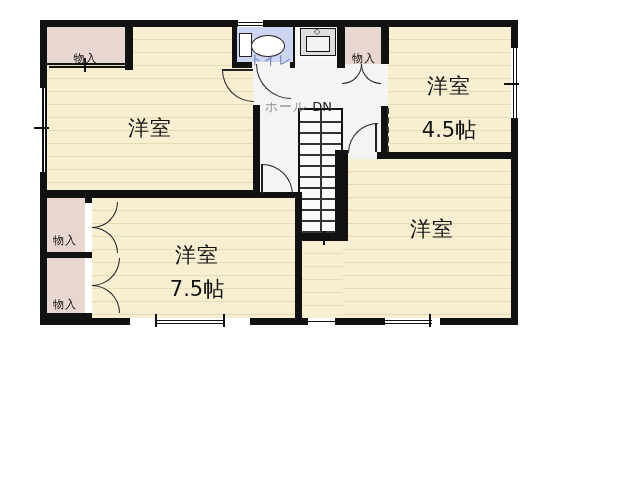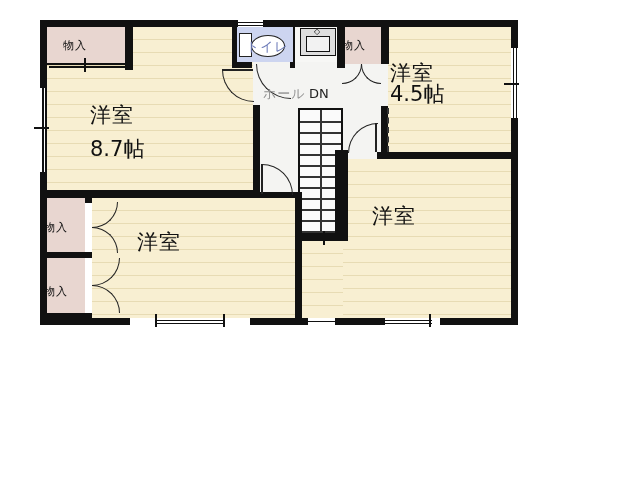--- a/index.html
+++ b/index.html
@@ -8,21 +8,21 @@
   .floor{position:absolute;}
   .striped{background-color:#f8efd2;
            background-image:repeating-linear-gradient(to bottom,transparent 0,transparent 12px,#e7dbb4 12px,#e7dbb4 13px);}
   .closet{background:#e8d6d0;}
   .wall{position:absolute;background:#111;}
   .win{position:absolute;background:#fff;}
   .wline{position:absolute;background:#111;}
   .tick{position:absolute;background:#111;}
   .arc{position:absolute;border:0 solid #222;}
   .leaf{position:absolute;background:#222;}
-  .lbl{position:absolute;color:#111;white-space:nowrap;}
+  .lbl{position:absolute;text-align:center;color:#111;white-space:nowrap;margin-top:13px;}
   .room-name{font-size:21px;letter-spacing:1px;}
   .room-size{font-size:21px;}
   .closet-lbl{font-size:11px;letter-spacing:1px;}
   .toilet-lbl{font-size:13px;color:#6b7ab8;letter-spacing:1px;}
   .hall-lbl{font-size:13px;color:#909090;letter-spacing:1px;}
   .dn-lbl{font-size:13px;color:#222;}
   .stairs{position:absolute;left:298px;top:108px;width:45px;height:125px;background:#fafafa;
           border-left:2px solid #111;border-right:2px solid #111;border-top:2px solid #111;box-sizing:border-box;}
   .rung{position:absolute;left:0;width:100%;height:1.5px;background:#333;}
   .stairs-mid{position:absolute;left:20px;top:0;width:1.5px;height:100%;background:#333;}
@@ -147,28 +147,28 @@
   <div class="arc" style="left:92px;top:285px;width:27px;height:27px;border-right-width:1.5px;border-top-width:1.5px;border-top-right-radius:100% 100%;"></div>
 
   <div style="position:absolute;left:239px;top:33px;width:13px;height:24px;background:#fff;border:1.5px solid #222;box-sizing:border-box;"></div>
   <div style="position:absolute;left:251px;top:35px;width:34px;height:22px;background:#fff;border:1.5px solid #222;border-radius:50%;box-sizing:border-box;"></div>
   <div style="position:absolute;left:300px;top:28px;width:36px;height:28px;background:#dedede;border:1.5px solid #111;box-sizing:border-box;">
     <div style="position:absolute;left:5px;top:7px;width:22px;height:14px;background:#f2f2f2;border:1px solid #111;"></div>
     <div style="position:absolute;left:13px;top:-2px;font-size:8px;color:#111;">◇</div>
   </div>
 
   <div class="lbl room-name" style="left:90px;top:101px;width:120px;">洋室</div>
-  <div class="lbl room-size" style="left:90px;top:135px;width:120px;">8.7帖</div>
 
   <div class="lbl room-name" style="left:390px;top:59px;width:118px;">洋室</div>
-  <div class="lbl room-size" style="left:390px;top:80px;width:118px;">4.5帖</div>
+  <div class="lbl room-size" style="left:390px;top:103px;width:118px;">4.5帖</div>
 
   <div class="lbl room-name" style="left:372px;top:202px;width:120px;">洋室</div>
 
   <div class="lbl room-name" style="left:137px;top:228px;width:120px;">洋室</div>
+  <div class="lbl room-size" style="left:137px;top:262px;width:120px;">7.5帖</div>
 
   <div class="lbl closet-lbl" style="left:63px;top:38px;width:45px;">物入</div>
   <div class="lbl closet-lbl" style="left:342px;top:38px;width:44px;">物入</div>
   <div class="lbl closet-lbl" style="left:44px;top:220px;width:42px;">物入</div>
   <div class="lbl closet-lbl" style="left:44px;top:284px;width:42px;">物入</div>
 
   <div class="lbl toilet-lbl" style="left:246px;top:38px;width:50px;">トイレ</div>
   <div class="lbl hall-lbl" style="left:263px;top:85px;width:46px;">ホール</div>
   <div class="lbl dn-lbl" style="left:309px;top:86px;width:26px;">DN</div>
 

